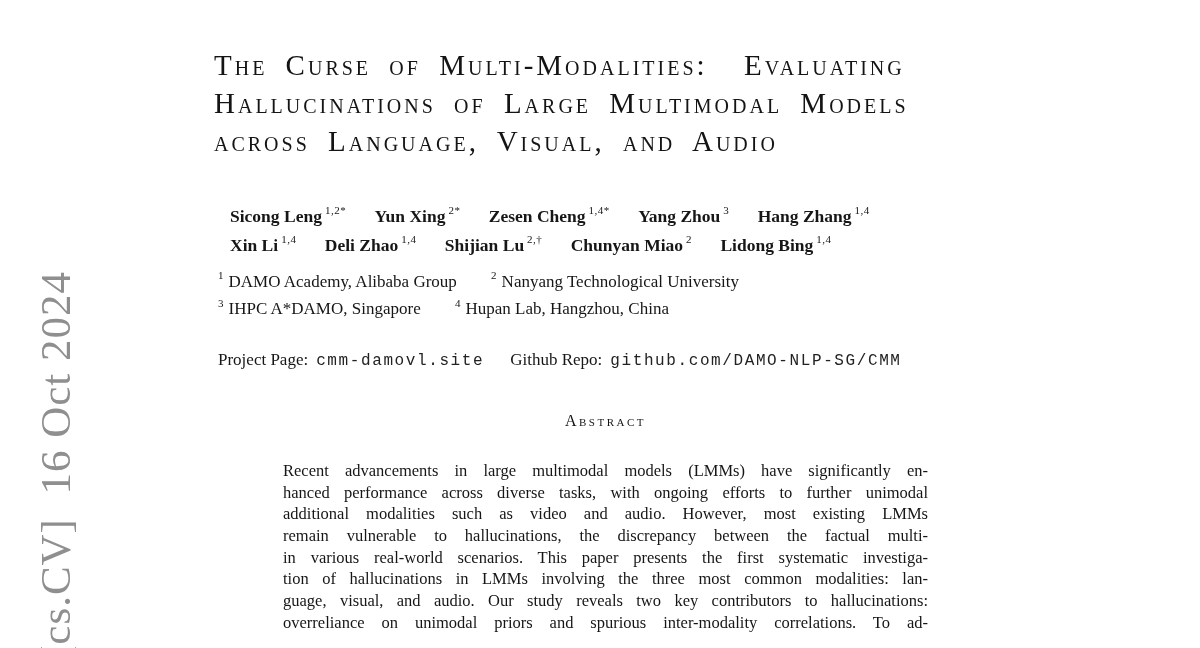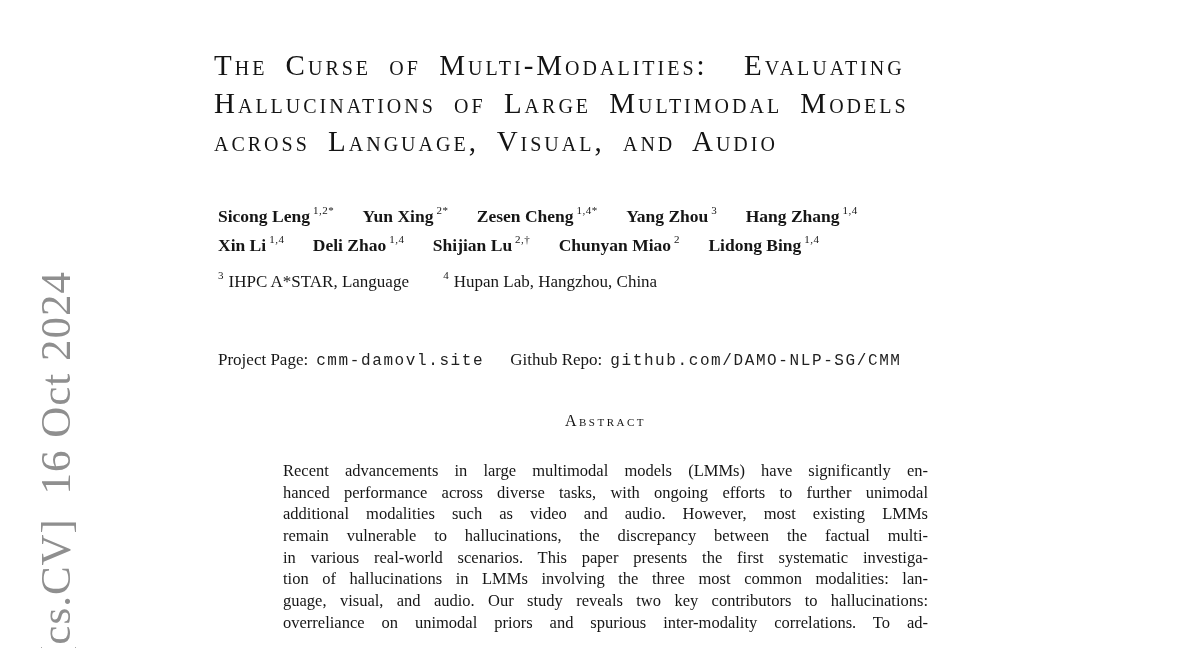--- a/index.html
+++ b/index.html
@@ -40,21 +40,21 @@
     line-height: 38px;
     letter-spacing: 3px;
     word-spacing: 8px;
     white-space: pre;
     color: #141414;
   }
 
   
   .authors {
     position: absolute;
-    left: 218px;
+    left: 230px;
     top: 199px;
     width: 800px;
   }
   .author-row { line-height: 24px; font-size: 17.5px; }
   .author { font-weight: bold; margin-right: 24px; white-space: nowrap; }
   .author sup {
     font-weight: normal;
     font-size: 11px;
     position: relative;
     top: -1px;
@@ -145,21 +145,25 @@
       <span class="author"><span>Xin Li</span><sup>1,4</sup></span>
       <span class="author"><span>Deli Zhao</span><sup>1,4</sup></span>
       <span class="author"><span>Shijian Lu</span><sup>2,†</sup></span>
       <span class="author"><span>Chunyan Miao</span><sup>2</sup></span>
       <span class="author"><span>Lidong Bing</span><sup>1,4</sup></span>
     </div>
   </div>
 
   <div class="affils">
     <div class="affil-row">
-      <span class="affil"><sup>3</sup><span>IHPC A*STAR, Language</span></span>
+      <span class="affil"><sup>1</sup><span>DAMO Academy, Alibaba Group</span></span>
+      <span class="affil"><sup>2</sup><span>Nanyang Technological University</span></span>
+    </div>
+    <div class="affil-row">
+      <span class="affil"><sup>3</sup><span>IHPC A*DAMO, Singapore</span></span>
       <span class="affil"><sup>4</sup><span>Hupan Lab, Hangzhou, China</span></span>
     </div>
   </div>
 
   <div class="links">
     <span>Project Page:</span><span class="link-gap"></span><span class="mono">cmm-damovl.site</span><span class="sep-gap"></span><span>Github Repo:</span><span class="link-gap"></span><span class="mono">github.com/DAMO-NLP-SG/CMM</span>
   </div>
 
   <div class="abstract-heading">Abstract</div>
 

